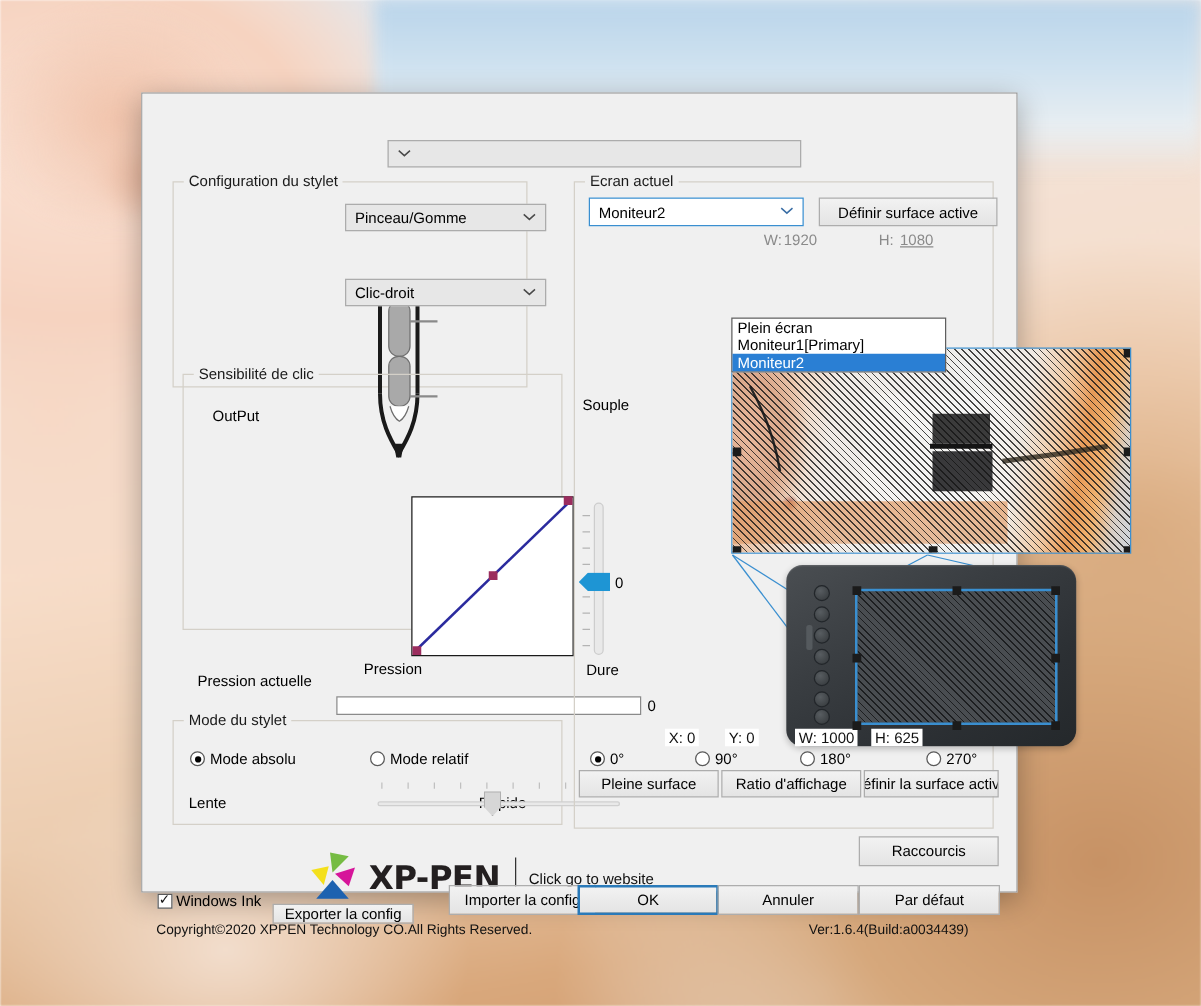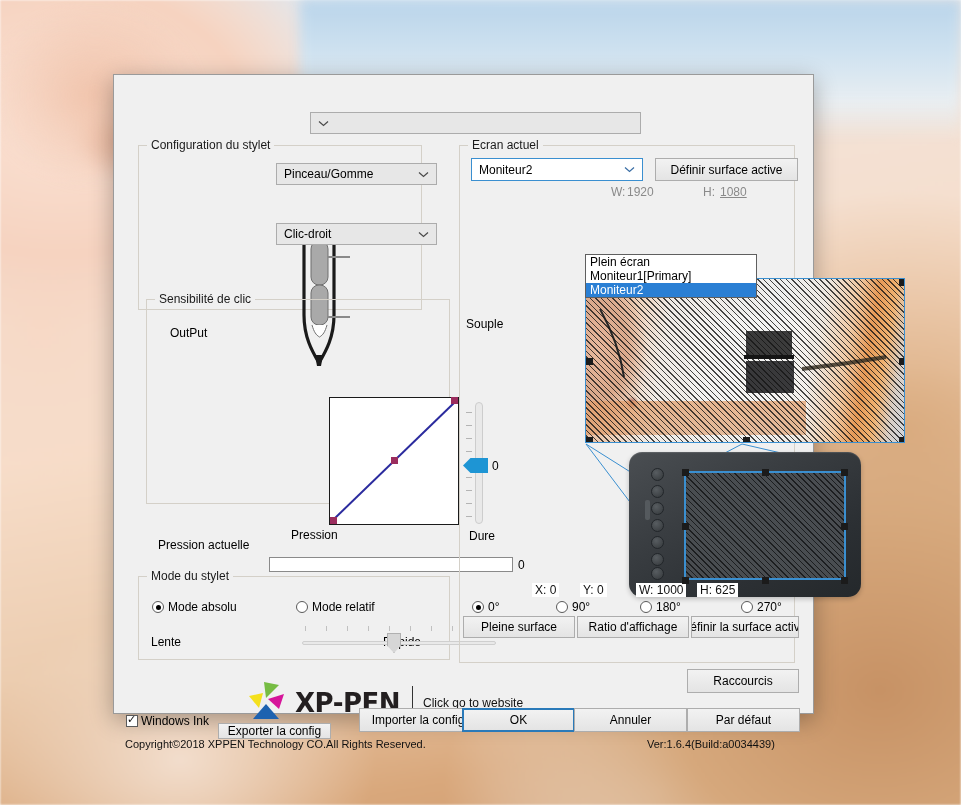--- a/index.html
+++ b/index.html
@@ -436,21 +436,21 @@
     <div style="position:absolute; left:12px; top:639px; display:flex; align-items:center; font-size:12px;justify-content:space-between;">
       <span class="cbox on"></span>
       <span>Windows Ink</span>
     </div>
     <div class="btn" style="left:104px; top:633px; width:113px; height:16px; position:absolute;margin-top:15px;">Exporter la config</div>
     <div class="btn" style="left:220px; top:633px; width:118px; height:24px; position:absolute;margin-left:25px;">Importer la config</div>
     <div class="btn default" style="left:348px; top:633px; width:113px; height:24px; position:absolute;">OK</div>
     <div class="btn" style="left:460px; top:633px; width:113px; height:24px; position:absolute;">Annuler</div>
     <div class="btn" style="left:573px; top:633px; width:113px; height:24px; position:absolute;">Par défaut</div>
 
-    <span class="statusline" style="left:11px; top:663px;">Copyright©2018  XPPEN  Technology CO.All Rights Reserved.</span>
+    <span class="statusline" style="left:11px; top:663px;">Copyright©2020  XPPEN  Technology CO.All Rights Reserved.</span>
     <span class="statusline" style="left:533px; top:663px;">Ver:1.6.4(Build:a0034439)</span>
 
     <div id="dd-popup">
       <div class="opt">Plein écran</div>
       <div class="opt">Moniteur1[Primary]</div>
       <div class="opt sel">Moniteur2</div>
     </div>
 
   </div>
 </div>

